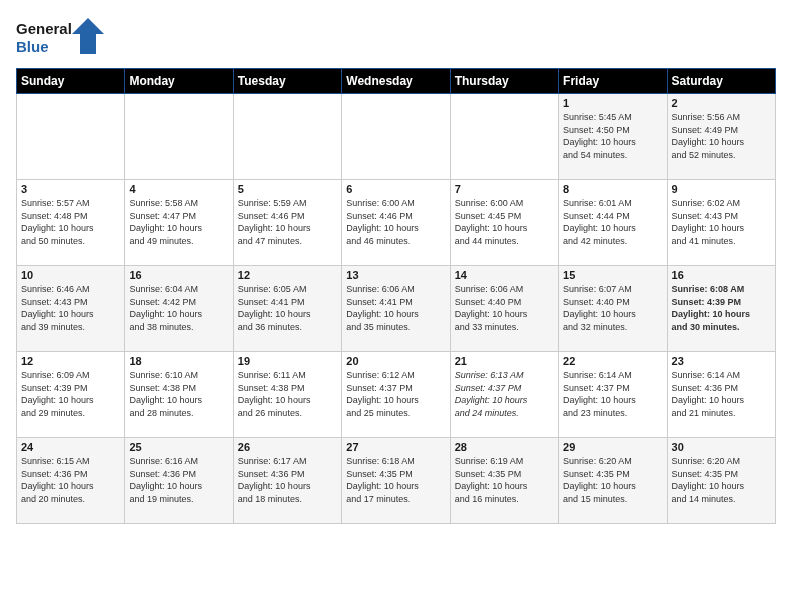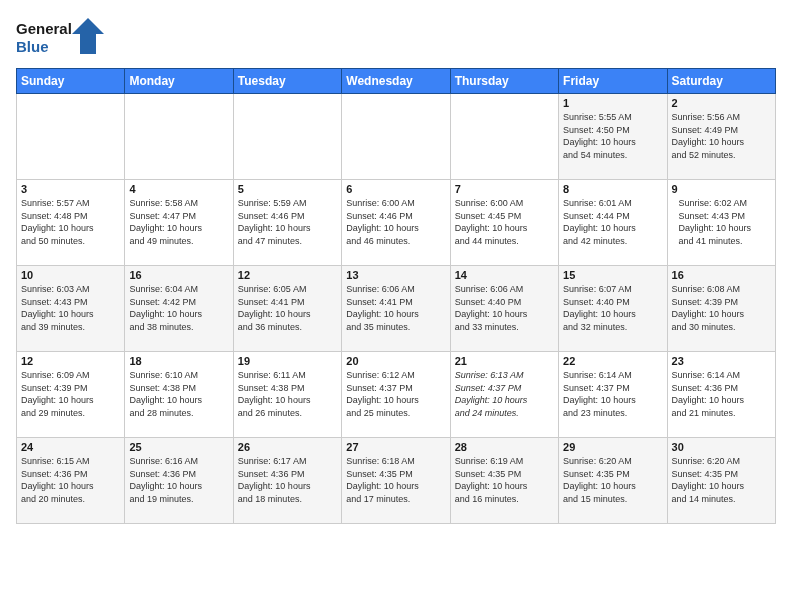--- a/index.html
+++ b/index.html
@@ -42,21 +42,21 @@
       font-style: italic;
     }
     .calendar {
       flex: 1;
       border: 1px solid #ccc;
       border-collapse: collapse;
       width: 100%;
       table-layout: fixed;
     }
     .calendar thead tr th {
-      background: #3b82f6;
+      background: #000000;
       color: white;
       font-size: 12px;
       font-weight: bold;
       padding: 5px 4px;
       text-align: left;
       border: 1px solid #1a4d8f;
     }
     .calendar tbody tr td {
       border: 1px solid #ccc;
       vertical-align: top;
@@ -119,21 +119,21 @@
     </thead>
     <tbody id="calendar-body">
     <tr>
           <td class="empty-cell"></td>
           <td class="empty-cell"></td>
           <td class="empty-cell"></td>
           <td class="empty-cell"></td>
           <td class="empty-cell"></td>
           <td>
             <span class="day-num">1</span>
-            <div class="day-info" style="white-space: pre-line;">Sunrise: 5:55 AM
+            <div class="day-info" style="white-space: pre-line;">Sunrise: 5:45 AM
 Sunset: 4:50 PM
 Daylight: 10 hours
 and 54 minutes.</div>
           </td>
           <td>
             <span class="day-num">2</span>
             <div class="day-info" style="white-space: pre-line;">Sunrise: 5:56 AM
 Sunset: 4:49 PM
 Daylight: 10 hours
 and 52 minutes.</div>
@@ -177,30 +177,30 @@
           </td>
           <td>
             <span class="day-num">8</span>
             <div class="day-info" style="white-space: pre-line;">Sunrise: 6:01 AM
 Sunset: 4:44 PM
 Daylight: 10 hours
 and 42 minutes.</div>
           </td>
           <td>
             <span class="day-num">9</span>
-            <div class="day-info" style="white-space: pre-line; margin-left: 7px;">Sunrise: 6:02 AM
+            <div class="day-info" style="white-space: pre-line;">Sunrise: 6:02 AM
 Sunset: 4:43 PM
 Daylight: 10 hours
 and 41 minutes.</div>
           </td>
         </tr>
         <tr>
           <td>
             <span class="day-num">10</span>
-            <div class="day-info" style="white-space: pre-line;">Sunrise: 6:03 AM
+            <div class="day-info" style="white-space: pre-line;">Sunrise: 6:46 AM
 Sunset: 4:43 PM
 Daylight: 10 hours
 and 39 minutes.</div>
           </td>
           <td>
             <span class="day-num">16</span>
             <div class="day-info" style="white-space: pre-line;">Sunrise: 6:04 AM
 Sunset: 4:42 PM
 Daylight: 10 hours
 and 38 minutes.</div>
@@ -228,21 +228,21 @@
           </td>
           <td>
             <span class="day-num">15</span>
             <div class="day-info" style="white-space: pre-line;">Sunrise: 6:07 AM
 Sunset: 4:40 PM
 Daylight: 10 hours
 and 32 minutes.</div>
           </td>
           <td>
             <span class="day-num">16</span>
-            <div class="day-info" style="white-space: pre-line;">Sunrise: 6:08 AM
+            <div class="day-info" style="white-space: pre-line; font-weight: bold;">Sunrise: 6:08 AM
 Sunset: 4:39 PM
 Daylight: 10 hours
 and 30 minutes.</div>
           </td>
         </tr>
         <tr>
           <td>
             <span class="day-num">12</span>
             <div class="day-info" style="white-space: pre-line;">Sunrise: 6:09 AM
 Sunset: 4:39 PM

